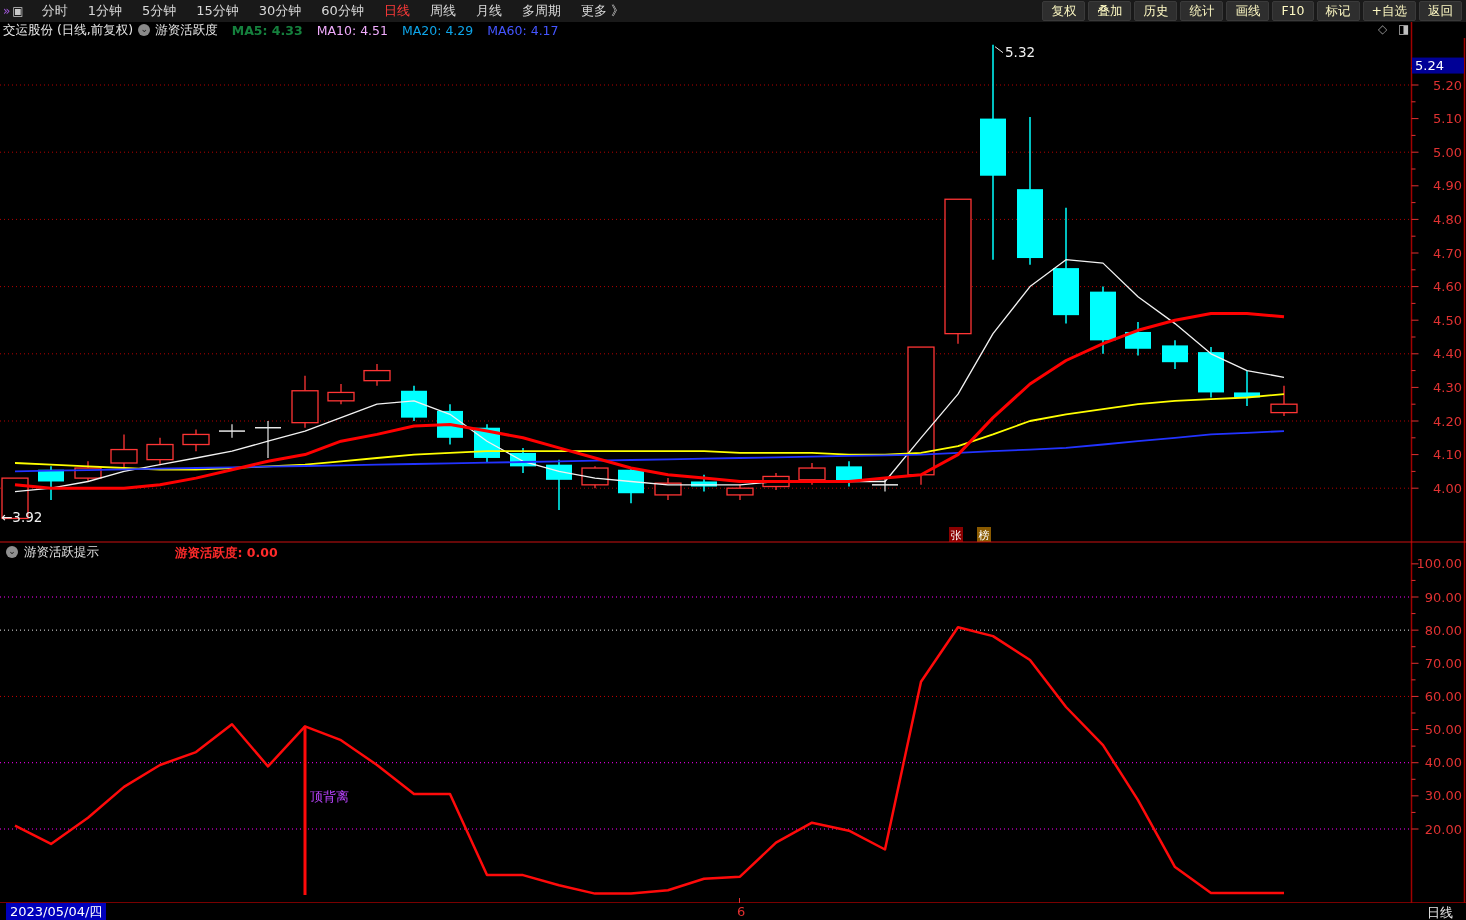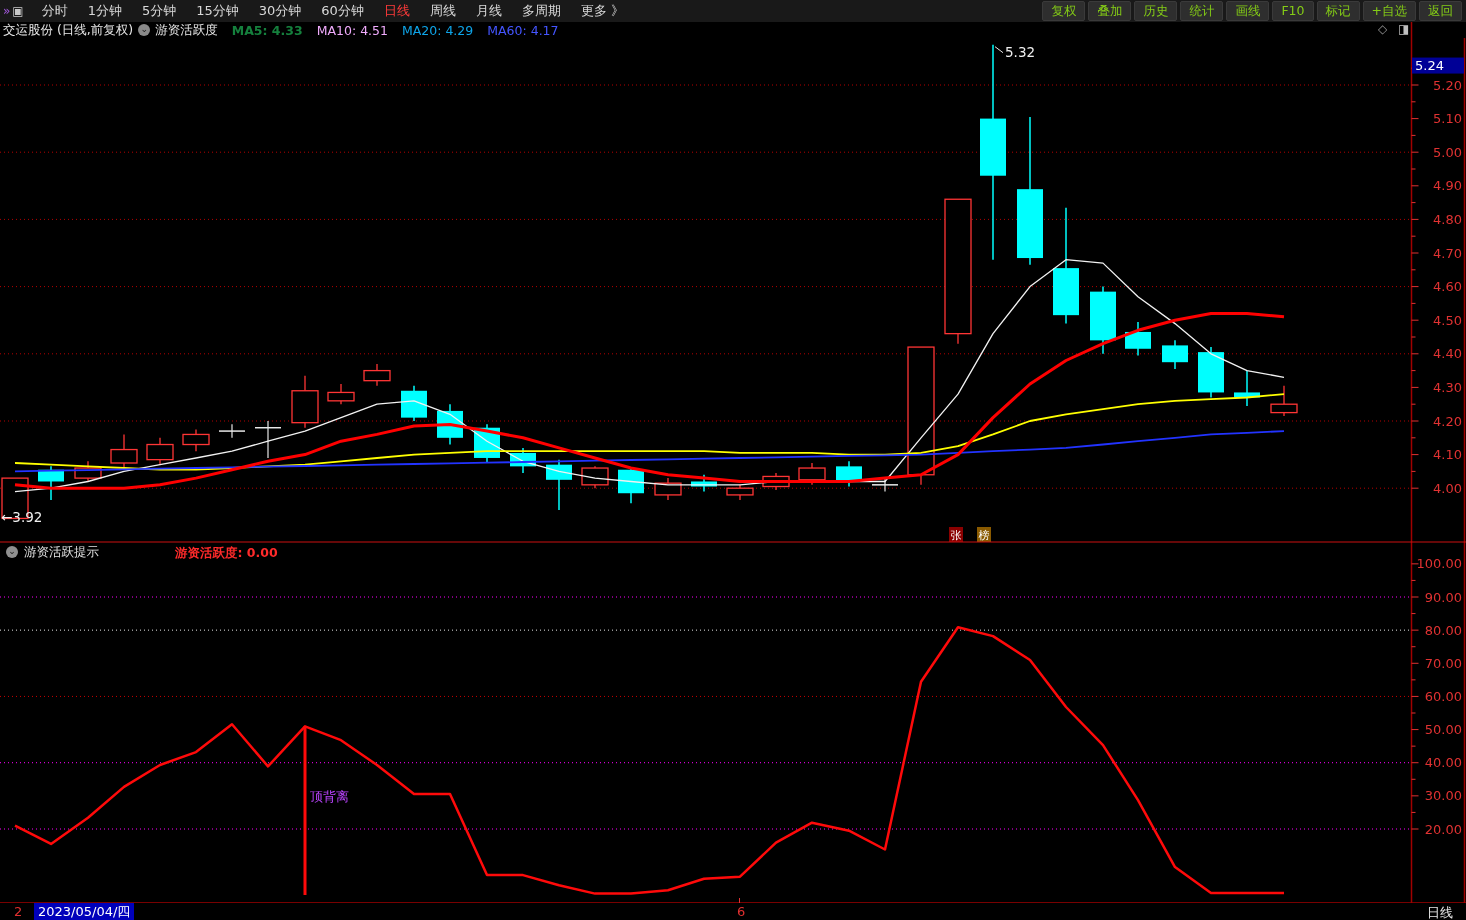--- a/index.html
+++ b/index.html
@@ -6,40 +6,40 @@
   #app{position:relative;width:1466px;height:920px;background:#000;overflow:hidden;
        font-family:"DejaVu Sans","Liberation Sans",sans-serif;}
   
   #menubar{position:absolute;left:0;top:0;width:1466px;height:22px;background:#191919;
            display:flex;align-items:center;font-size:13px;color:#d9d9d9;z-index:30;}
   .app-ico{margin-left:3px;font-size:12px;color:#a55ae0;}
   .panel-ico{margin-left:2px;margin-right:8px;font-size:12px;color:#c8c8c8;}
   .mi{padding:2px 10px;cursor:default;white-space:nowrap;}
   .mi.active{color:#ff3a3a;}
   #menu-right{margin-left:auto;display:flex;align-items:center;margin-right:4px;}
-  .mbtn{background:#2e2e2e;border:1px solid #3a3a3a;border-radius:2px;color:#84cc16;
+  .mbtn{background:#2e2e2e;border:1px solid #3a3a3a;border-radius:2px;color:#fef9c3;
         font-size:12.5px;padding:0 8px;margin-left:3px;height:18px;line-height:18px;white-space:nowrap;}
   
   #titlebar{position:absolute;left:0;top:22px;width:1414px;height:16px;display:flex;
             align-items:center;font-size:12.5px;color:#e8e8e8;z-index:20;pointer-events:none;}
   #titlebar .sym{margin-left:3px;}
   .circ{display:inline-block;width:12px;height:12px;border-radius:7px;background:#8a8a8a;
         color:#1a1a1a;font-size:9px;line-height:11px;text-align:center;margin:0 5px;}
   .ma-lab{margin-left:14px;white-space:nowrap;}
   .tb-ico1{position:absolute;left:1378px;top:0;color:#909090;font-size:12px;}
   .tb-ico2{position:absolute;left:1398px;top:0;color:#c0c0c0;font-size:12px;}
   
   #indheader{position:absolute;left:0;top:544px;width:1460px;height:16px;display:flex;
              align-items:center;font-size:12.5px;color:#e2e2e2;z-index:20;pointer-events:none;}
   #indheader .circ{margin:0 6px 0 6px;background:#909090;}
   #ind-value{position:absolute;left:175px;top:1px;color:#ff2a2a;font-weight:bold;}
   
   #bottombar{position:absolute;left:0;top:903px;width:1466px;height:17px;background:#000;z-index:20;}
   #date-lead{position:absolute;left:14px;top:1px;color:#e03030;font-size:13px;}
-  #date-box{position:absolute;left:34px;top:0px;background:#0000bb;color:#fff;
+  #date-box{position:absolute;left:6px;top:0px;background:#0000bb;color:#fff;
             font-size:13px;padding:0 4px;height:17px;line-height:17px;}
   #month-lab{position:absolute;left:737px;top:1px;color:#e03030;font-size:13px;}
   #tf-lab{position:absolute;left:1427px;top:1px;color:#e8e8e8;font-size:13px;}
   svg{position:absolute;left:0;top:22px;z-index:5;}
   svg text{font-family:"DejaVu Sans","Liberation Sans",sans-serif;}
 </style>
 </head>
 <body>
 
 <div id="app">

